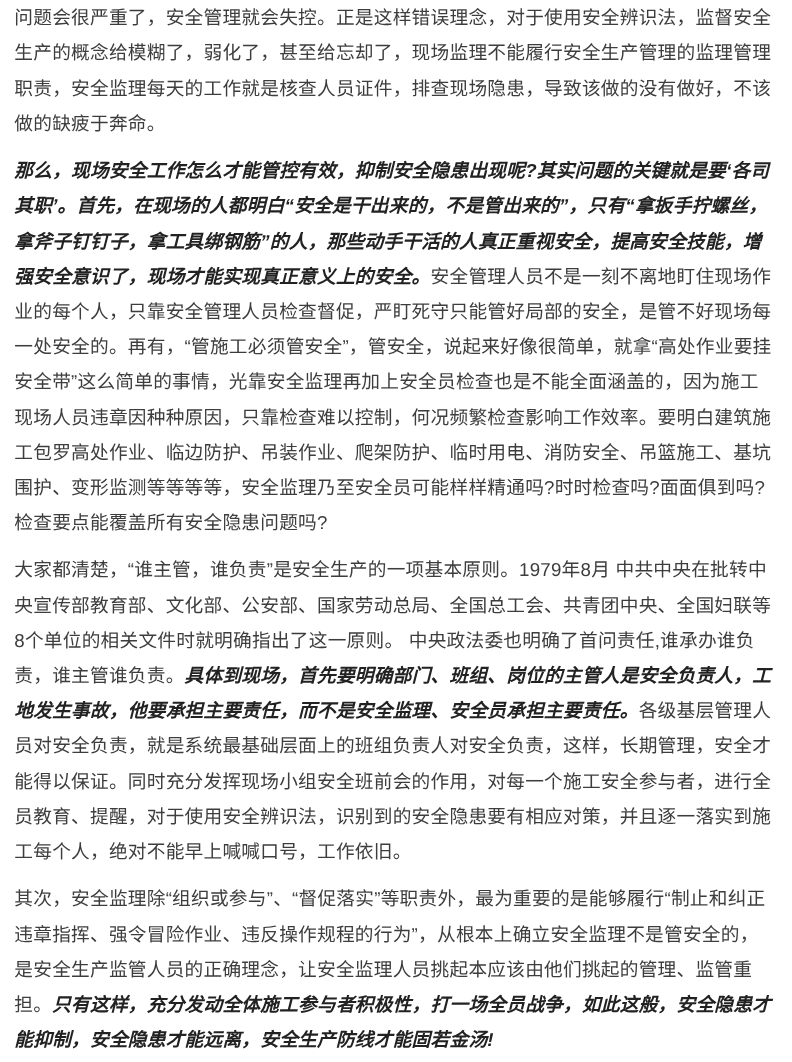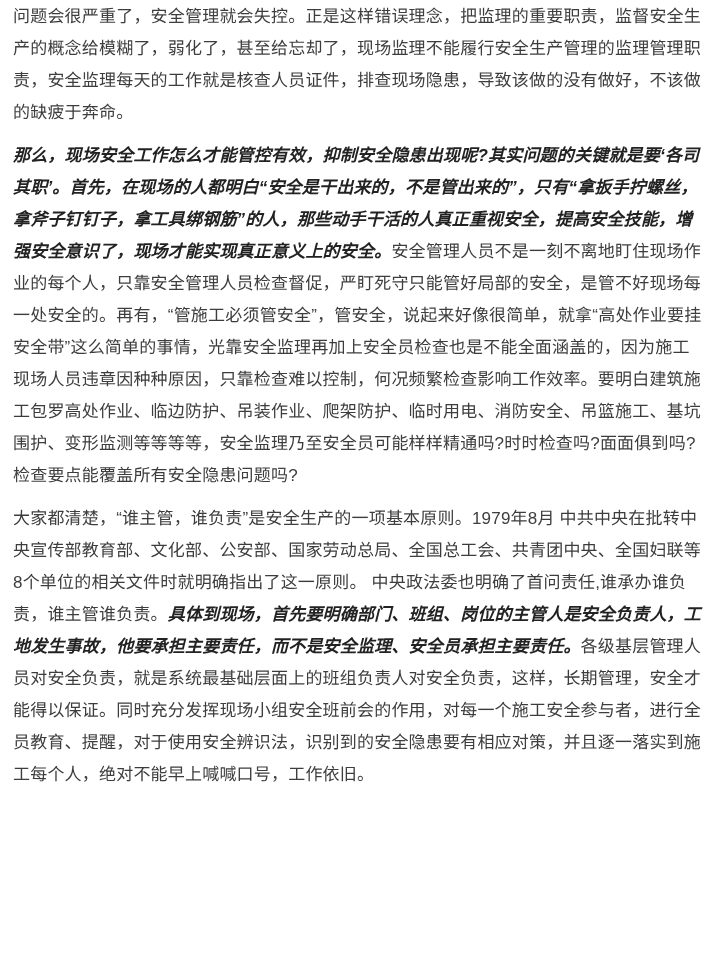--- a/index.html
+++ b/index.html
@@ -36,16 +36,17 @@
     font-style:italic;
   }
   .para span{
     font-weight:400;
   }
 </style>
 </head>
 <body>
 
 <main class="article" id="article">
-    <p class="para"><span>问题会很严重了，安全管理就会失控。正是这样错误理念，把监理的重要职责，监督安全生产的概念给模糊了，弱化了，甚至给忘却了，现场监理不能履行安全生产管理的监理管理职责，安全监理每天的工作就是核查人员证件，排查现场隐患，导致该做的没有做好，不该做的缺疲于奔命。</span></p>
+    <p class="para"><span>问题会很严重了，安全管理就会失控。正是这样错误理念，对于使用安全辨识法，监督安全生产的概念给模糊了，弱化了，甚至给忘却了，现场监理不能履行安全生产管理的监理管理职责，安全监理每天的工作就是核查人员证件，排查现场隐患，导致该做的没有做好，不该做的缺疲于奔命。</span></p>
     <p class="para"><strong>那么，现场安全工作怎么才能管控有效，抑制安全隐患出现呢?其实问题的关键就是要‘各司其职’。首先，在现场的人都明白“安全是干出来的，不是管出来的”，只有“拿扳手拧螺丝，拿斧子钉钉子，拿工具绑钢筋”的人，那些动手干活的人真正重视安全，提高安全技能，增强安全意识了，现场才能实现真正意义上的安全。</strong><span>安全管理人员不是一刻不离地盯住现场作业的每个人，只靠安全管理人员检查督促，严盯死守只能管好局部的安全，是管不好现场每一处安全的。再有，“管施工必须管安全”，管安全，说起来好像很简单，就拿“高处作业要挂安全带”这么简单的事情，光靠安全监理再加上安全员检查也是不能全面涵盖的，因为施工现场人员违章因种种原因，只靠检查难以控制，何况频繁检查影响工作效率。要明白建筑施工包罗高处作业、临边防护、吊装作业、爬架防护、临时用电、消防安全、吊篮施工、基坑围护、变形监测等等等等，安全监理乃至安全员可能样样精通吗?时时检查吗?面面俱到吗?检查要点能覆盖所有安全隐患问题吗?</span></p>
     <p class="para"><span>大家都清楚，“谁主管，谁负责”是安全生产的一项基本原则。1979年8月 中共中央在批转中央宣传部教育部、文化部、公安部、国家劳动总局、全国总工会、共青团中央、全国妇联等8个单位的相关文件时就明确指出了这一原则。 中央政法委也明确了首问责任,谁承办谁负责，谁主管谁负责。</span><strong>具体到现场，首先要明确部门、班组、岗位的主管人是安全负责人，工地发生事故，他要承担主要责任，而不是安全监理、安全员承担主要责任。</strong><span>各级基层管理人员对安全负责，就是系统最基础层面上的班组负责人对安全负责，这样，长期管理，安全才能得以保证。同时充分发挥现场小组安全班前会的作用，对每一个施工安全参与者，进行全员教育、提醒，对于使用安全辨识法，识别到的安全隐患要有相应对策，并且逐一落实到施工每个人，绝对不能早上喊喊口号，工作依旧。</span></p>
+    <p class="para"><span>其次，安全监理除“组织或参与”、“督促落实”等职责外，最为重要的是能够履行“制止和纠正违章指挥、强令冒险作业、违反操作规程的行为”，从根本上确立安全监理不是管安全的，是安全生产监管人员的正确理念，让安全监理人员挑起本应该由他们挑起的管理、监管重担。</span><strong>只有这样，充分发动全体施工参与者积极性，打一场全员战争，如此这般，安全隐患才能抑制，安全隐患才能远离，安全生产防线才能固若金汤!</strong></p>
   </main>
 
 </body></html>

